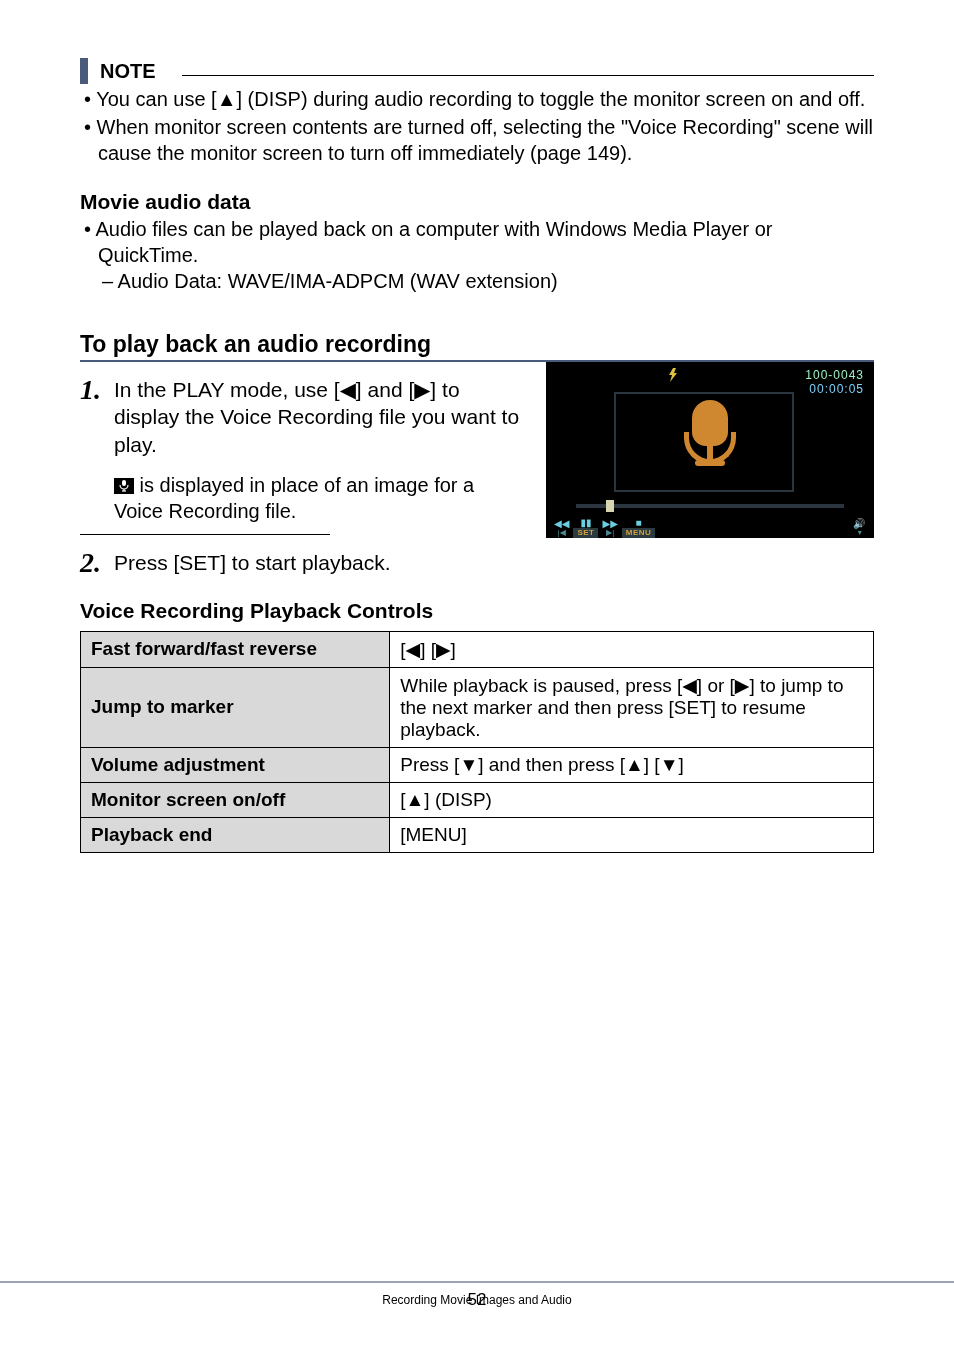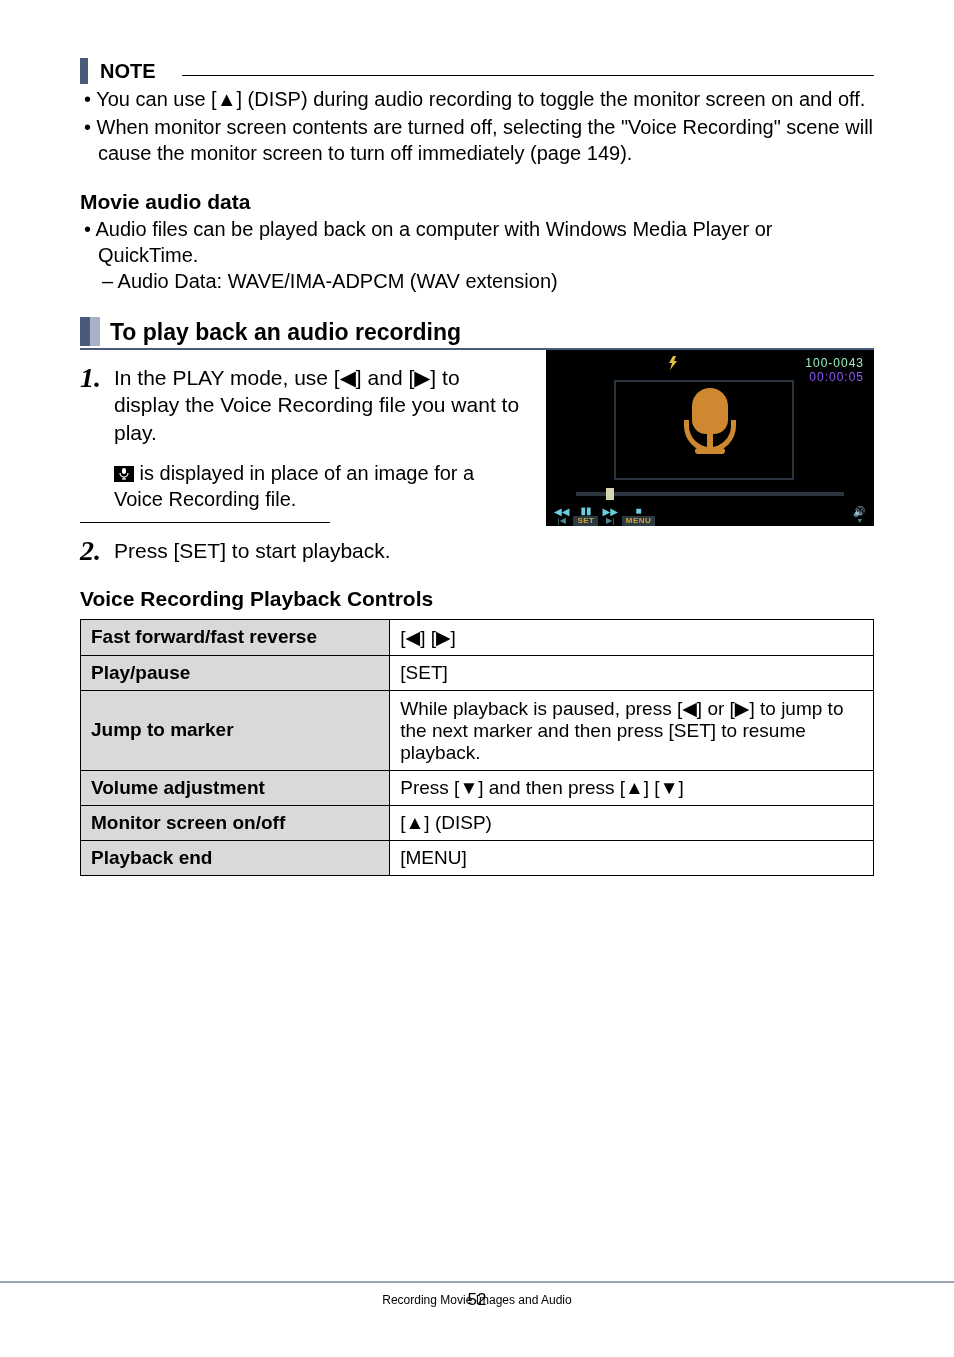--- a/index.html
+++ b/index.html
@@ -61,23 +61,24 @@
   .dash {
     padding-left: 40px;
     text-indent: -18px;
     font-size: 20px;
   }
   .dash::before { content: "– "; }
 
   .section-hd {
     display: flex;
     align-items: stretch;
-    margin-top: 24px;
+    margin-top: 36px;
     border-bottom: 2px solid #4a5a7a;
     padding-bottom: 2px;
+    flex-direction: column;
   }
   .section-bar1 {
     width: 10px;
     background: #4a5a7a;
   }
   .section-bar2 {
     width: 10px;
     background: #a8b2c4;
     margin-right: 10px;
   }
@@ -117,21 +118,21 @@
     color: #7df0ff;
     font-family: Arial, sans-serif;
     font-size: 11px;
     overflow: hidden;
   }
   .screenshot-camera .topright {
     position:absolute; right:10px; top:6px; text-align:right;
     font-size:12px; color:#a8f5c4; letter-spacing:1px;
   }
   .screenshot-camera .topright div:first-child{ color:#9af0c0;}
-  .screenshot-camera .topright div:last-child{ color:#8b5cf6;}
+  .screenshot-camera .topright div:last-child{ color:#7dd3fc;}
   .screenshot-camera .flash {
     position:absolute; left:120px; top:6px; width:14px; height:14px;
   }
   .screenshot-camera .frame {
     position:absolute; left:68px; top:30px; width:180px; height:100px;
     border:2px solid #2a3540;
   }
   .mic-body {
     position:absolute; left:50%; top:38px; transform:translateX(-50%);
     width:36px; height:46px; background:#d08830;
@@ -297,24 +298,20 @@
 
   <div class="h-bold" style="margin-top:22px;">Voice Recording Playback Controls</div>
 
   <table class="tbl">
     <tbody>
         <tr>
       <td>Fast forward/fast reverse</td>
       <td>[◀] [▶]</td>
     </tr>
     <tr>
-      <td>Play/pause</td>
-      <td>[SET]</td>
-    </tr>
-    <tr>
       <td>Jump to marker</td>
       <td>While playback is paused, press [◀] or [▶] to jump to the next marker and then press [SET] to resume playback.</td>
     </tr>
     <tr>
       <td>Volume adjustment</td>
       <td>Press [▼] and then press [▲] [▼]</td>
     </tr>
     <tr>
       <td>Monitor screen on/off</td>
       <td>[▲] (DISP)</td>

